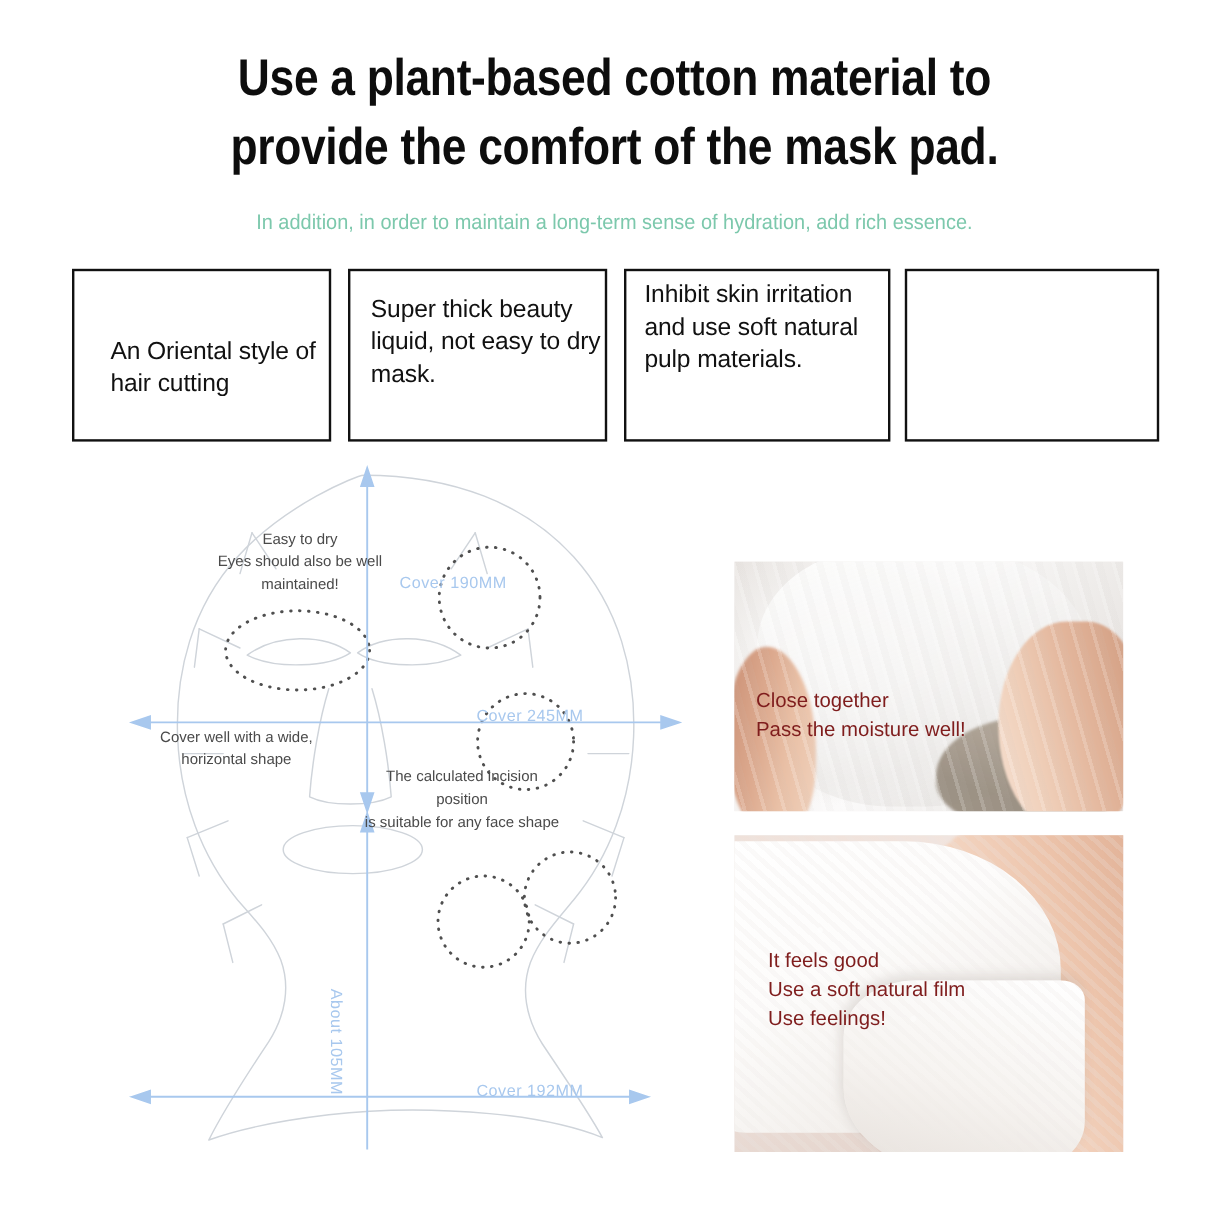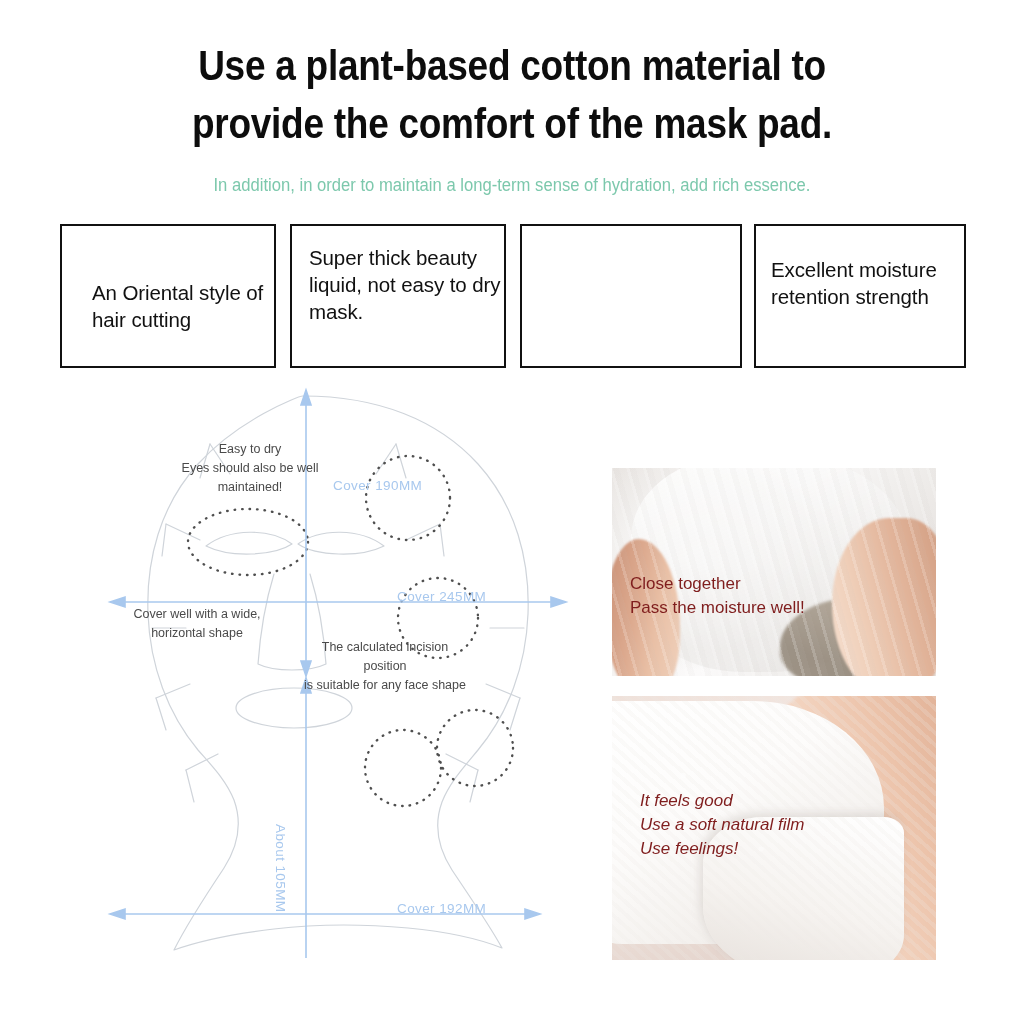--- a/index.html
+++ b/index.html
@@ -175,44 +175,44 @@
 
   .photo-caption{
     position:absolute;
     font-size:17px;
     line-height:24px;
     color:#7f1d1d;
     white-space:pre-line;
     z-index:5;
   }
   #cap1{left:630px;top:572px;}
-  #cap2{left:640px;top:789px;font-style:italic;}
+  #cap2{left:640px;top:789px;}
 </style>
 </head>
 <body>
 
 <div class="page">
 
   <div class="headline">
     <span>Use a plant-based cotton material to</span>
     <span class="l2">provide the comfort of the mask pad.</span>
   </div>
 
   <div class="subtitle">In addition, in order to maintain a long-term sense of hydration, add rich essence.</div>
 
   <div class="feature-box" id="fb1"></div>
   <div class="feature-text" id="ft1">An Oriental style of hair cutting</div>
 
   <div class="feature-box" id="fb2"></div>
   <div class="feature-text" id="ft2">Super thick beauty liquid, not easy to dry mask.</div>
 
   <div class="feature-box" id="fb3"></div>
+  <div class="feature-text" id="ft3">Inhibit skin irritation and use soft natural pulp materials.</div>
 
   <div class="feature-box" id="fb4"></div>
-  <div class="feature-text" id="ft4">Excellent moisture retention strength</div>
 
   <div id="mask-diagram">
     <svg viewBox="0 0 520 600" xmlns="http://www.w3.org/2000/svg">
       <g fill="none" stroke="#cfd4da" stroke-width="1.2" stroke-linejoin="round" stroke-linecap="round">
 
         <path d="M225,18
                  C300,18 360,42 400,86
                  C438,128 452,182 450,236
                  C448,288 430,336 400,372
                  C386,389 372,404 364,424

